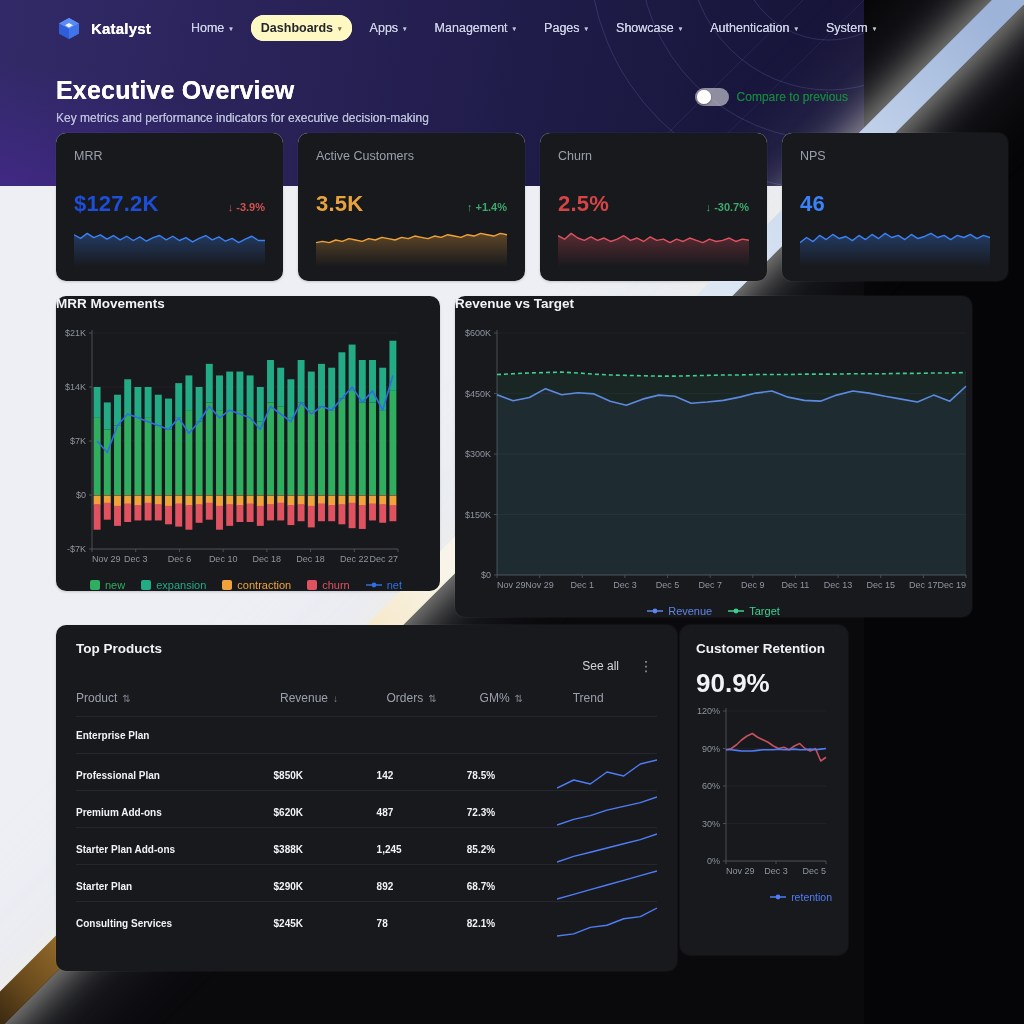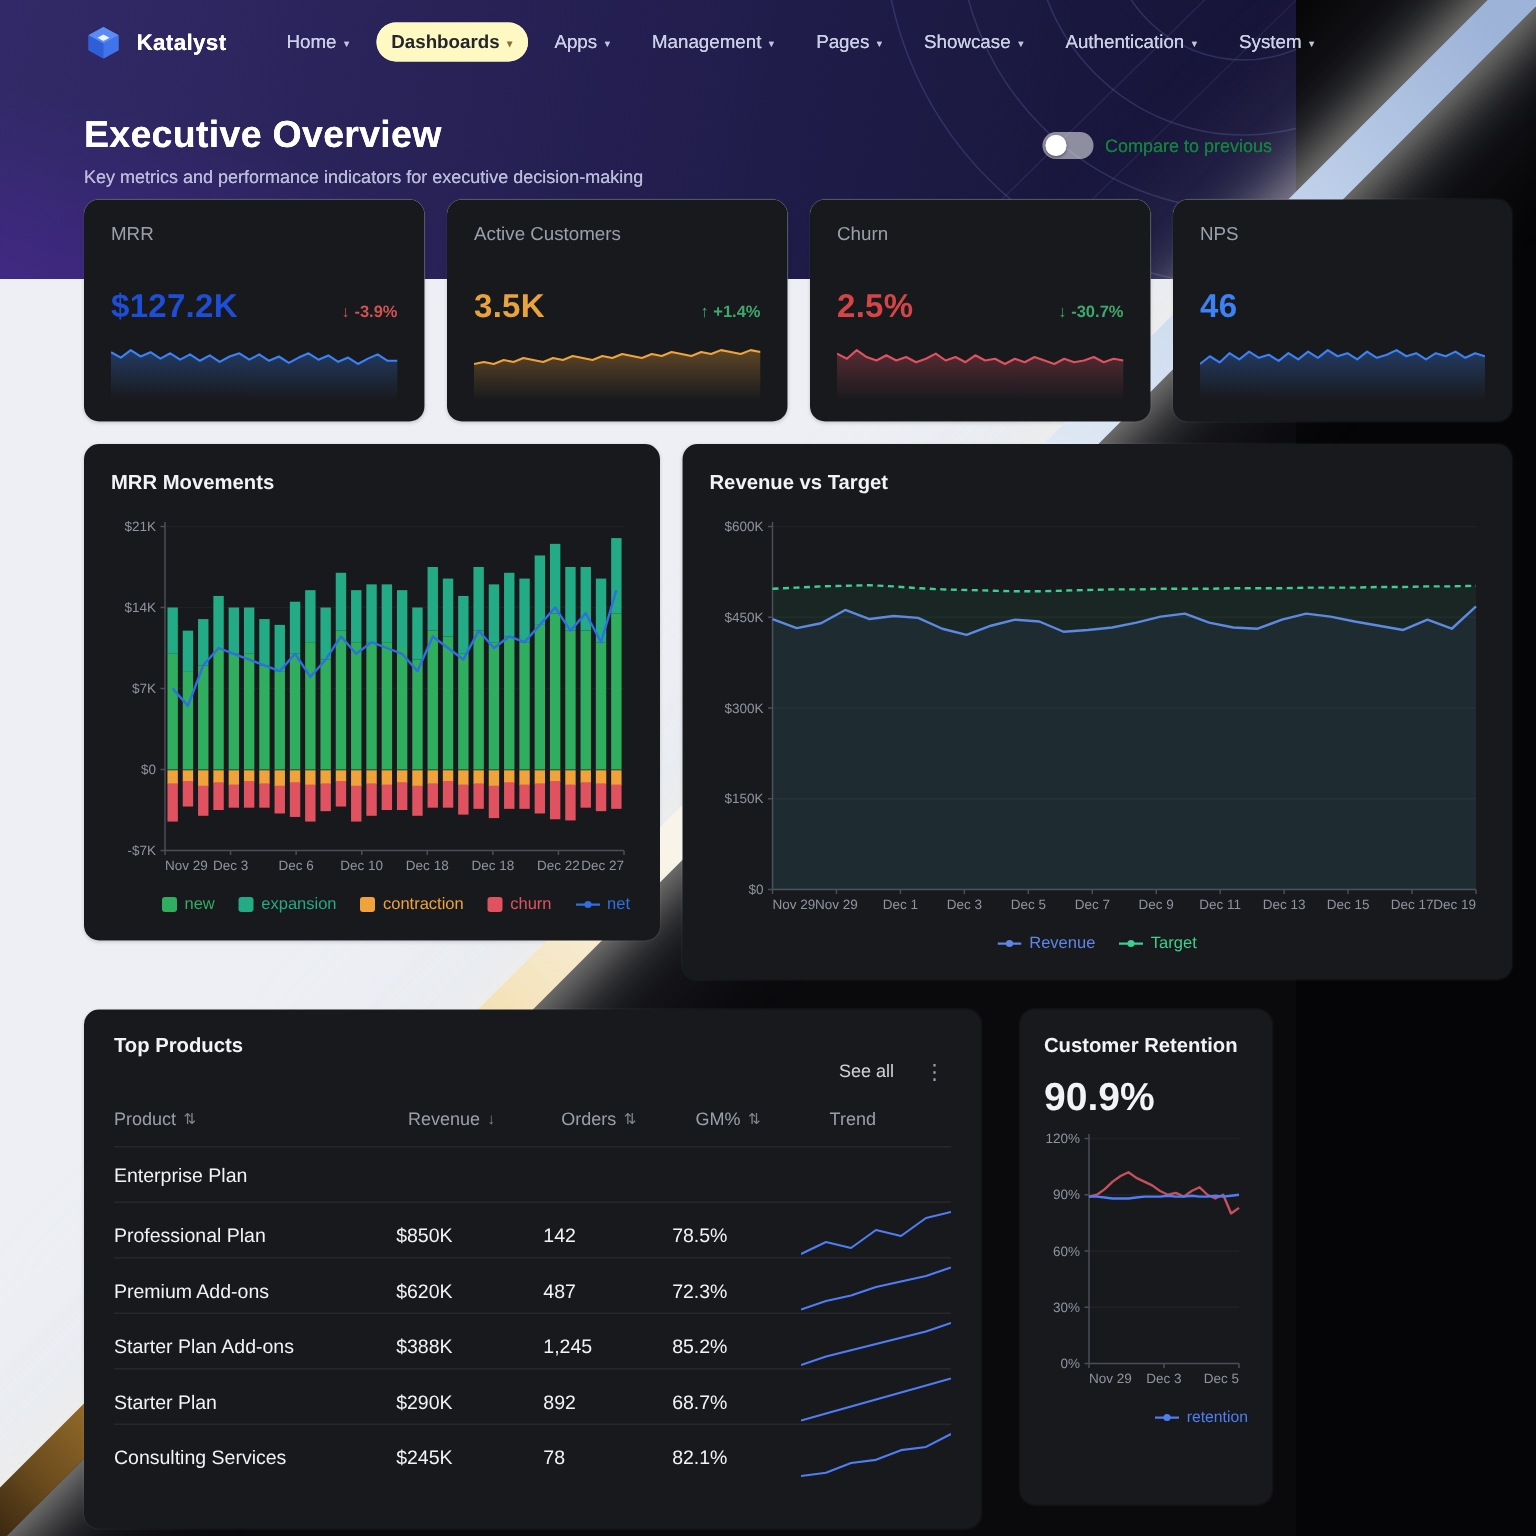--- a/index.html
+++ b/index.html
@@ -57,43 +57,43 @@
   .kpis { display:grid; grid-template-columns:repeat(4,1fr); gap:15px; }
   .kpi { height:148px; padding:16px 18px 12px; display:flex; flex-direction:column; }
   .kpi-title { color:var(--muted); font-size:12.5px; }
   .kpi-mid { display:flex; align-items:baseline; justify-content:space-between; margin-top:28px; }
   .kpi-value { font-size:22px; font-weight:700; letter-spacing:.2px; }
   .kpi-delta { font-size:11px; font-weight:600; }
   .kpi-spark { height:42px; margin-top:8px; }
   .kpi-spark svg { display:block; }
 
   .row2 { display:grid; grid-template-columns:384px 1fr; gap:15px; margin-top:15px; align-items:start; }
-  .chart-card { padding:18px; }
+  .chart-card { }
   .chart-card h3, .table-card h3, .retention-card h3 { color:var(--text); font-size:13.5px; font-weight:700; }
   .chart-mrr { height:242px; margin-top:16px; }
   .chart-rev { height:268px; margin-top:16px; }
   .legend { display:flex; gap:16px; margin-top:10px; font-size:11px; align-items:center; }
   .legend.indent { padding-left:34px; }
   .legend.center { justify-content:center; }
   .legend.right { justify-content:flex-end; font-size:10.5px; }
   .legend-item { display:inline-flex; align-items:center; gap:5px; cursor:pointer; }
   .legend-item .sw { width:10px; height:10px; border-radius:2px; display:inline-block; }
 
-  .row3 { display:grid; grid-template-columns:1fr 168px; gap:26px; margin-top:20px; align-items:start; }
+  .row3 { display:grid; grid-template-columns:1fr 168px; gap:3px; margin-top:8px; align-items:start; }
   .table-card { padding:16px 20px 10px; height:346px; }
   .tbl-actions { display:flex; justify-content:flex-end; align-items:center; gap:16px; margin-top:2px; }
   .see-all { color:var(--text); opacity:.85; font-size:12px; cursor:pointer; }
   .kebab { color:var(--muted); font-size:14px; cursor:pointer; padding:0 4px; }
   .tbl { width:100%; margin-top:6px; }
   .tr { display:grid; grid-template-columns:2.3fr 1.2fr 1.05fr 1.05fr .95fr; align-items:center;
         height:37px; border-bottom:1px solid var(--rowline); }
   .tr:last-child { border-bottom:none; }
   .th { color:var(--muted); font-size:12px; display:flex; align-items:center; gap:5px; cursor:pointer;text-align:center; }
   .th .sort { font-size:10px; opacity:.8; }
-  .td { color:var(--text); font-size:13px; }
+  .td { color:var(--text); font-size:10px;font-weight:bold; }
   .row-trend { width:64px; height:16px; }
 
   .retention-card { padding:16px 16px 12px; height:330px; display:flex; flex-direction:column; }
   .ret-value { color:var(--text); font-size:26px; font-weight:700; margin:12px 0 4px; }
   .chart-ret { height:176px; margin-top:2px; }
 
   
   svg text { font-family:"Liberation Sans", sans-serif; }
   .tick-label { fill:var(--tick); }
   .axis { stroke:var(--axis); stroke-width:1; }

